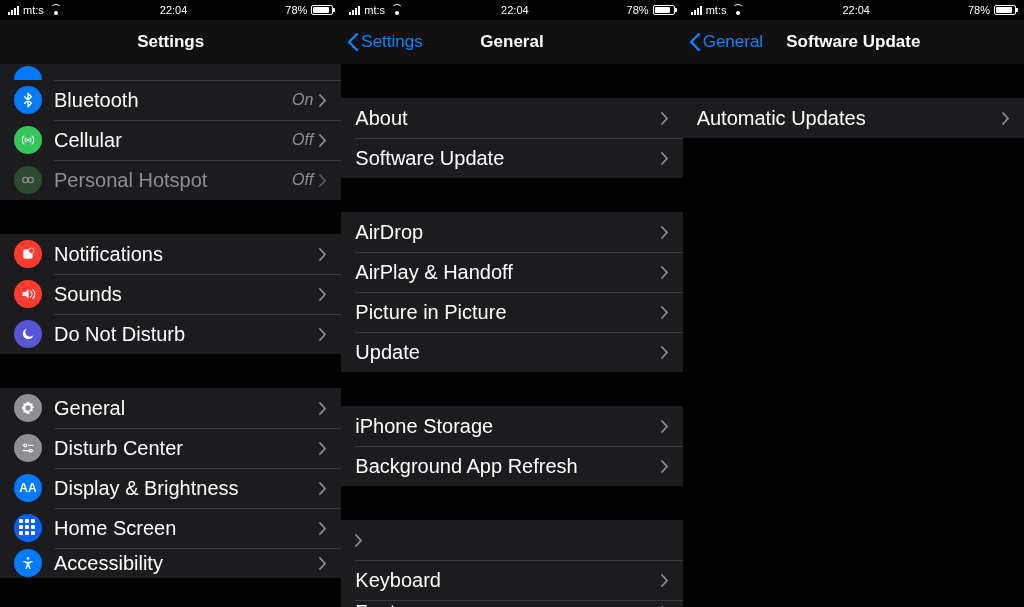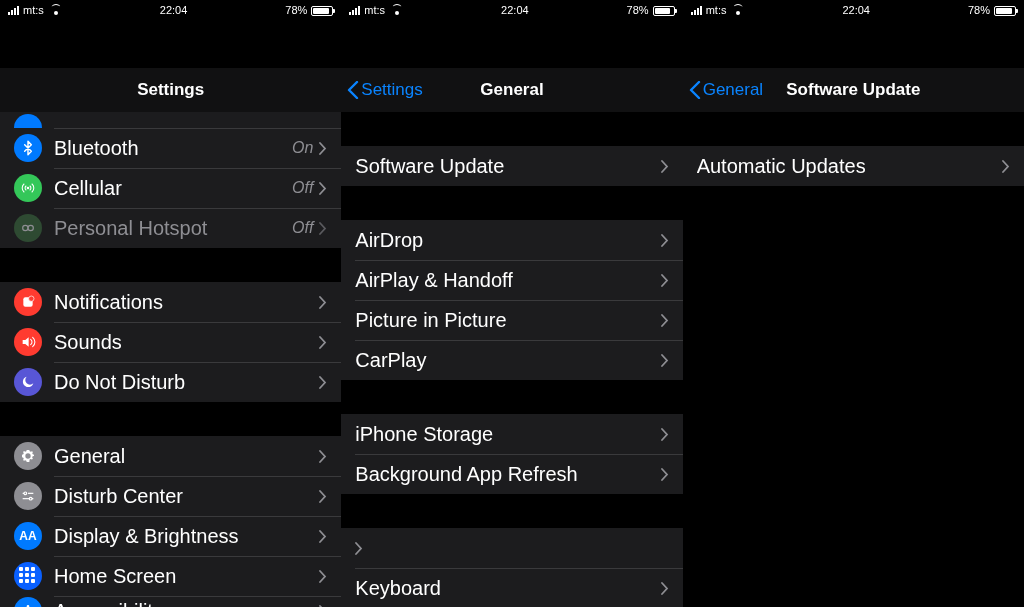--- a/index.html
+++ b/index.html
@@ -1,31 +1,31 @@
 <!DOCTYPE html>
 <html><head>
 <meta charset="utf-8">
 <style>
   * { margin: 0; padding: 0; box-sizing: border-box; }
   html, body { width: 1024px; height: 607px; overflow: hidden; background: #000; font-family: -apple-system, BlinkMacSystemFont, "Segoe UI", sans-serif; color: #fff; }
   .container { display: flex; width: 1024px; height: 607px; }
   .pane { width: 341.33px; height: 607px; background: #000; position: relative; overflow: hidden; }
   .status-bar { height: 20px; display: flex; align-items: center; justify-content: space-between; padding: 0 8px; font-size: 11px; font-weight: 500; color: #fff; }
   .status-left { display: flex; align-items: center; gap: 4px; }
-  .status-right { display: flex; align-items: flex-end; gap: 4px; }
+  .status-right { display: flex; align-items: center; gap: 4px; }
   .signal-bars { display: inline-flex; align-items: flex-end; gap: 1px; }
   .sbar { width: 2px; background: #fff; }
   .sb1{height:3px}.sb2{height:5px}.sb3{height:7px}.sb4{height:9px}
   .wifi-icon { width: 12px; height: 10px; position: relative; margin-left:2px; }
   .wifi-icon::before { content:""; position:absolute; bottom:0; left:4px; width:4px; height:4px; border-radius:50%; background:#fff; }
   .wifi-icon::after { content:""; position:absolute; bottom:-2px; left:0; width:12px; height:12px; border:1.5px solid #fff; border-radius:50%; clip-path: polygon(0 0, 100% 0, 50% 55%); border-bottom:none; border-left:none; border-right:none; }
   .battery { width: 22px; height: 10px; border:1px solid #fff; border-radius:2px; position:relative; display:inline-block; }
   .battery::after { content:""; position:absolute; right:-3px; top:2px; width:2px; height:4px; background:#fff; border-radius:0 1px 1px 0;}
   .battery-fill { position:absolute; left:1px; top:1px; bottom:1px; width:78%; background:#fff; border-radius:1px;}
-  .nav-bar { height: 44px; display: flex; align-items: center; justify-content: center; position: relative; background: rgba(28,28,30,0.6); margin-top: 48px; }
+  .nav-bar { height: 44px; display: flex; align-items: center; justify-content: center; position: relative; background: rgba(28,28,30,0.6); }
   .nav-title { font-size: 17px; font-weight: 600; color:#fff; }
   .nav-back { position:absolute; left:6px; display:flex; align-items:center; color:#0a84ff; font-size:17px; cursor:pointer; }
   .chev-left { width: 12px; height: 18px; margin-right:2px; }
   .chev-left svg { display:block; }
   .group { margin-top: 34px; }
   .group.first { margin-top: 0; }
   .row { height: 40px; display:flex; align-items:center; padding: 0 14px 0 14px; background: #1c1c1e; position:relative; cursor:pointer; }
   .row + .row::before { content:""; position:absolute; top:0; left:54px; right:0; height:0.5px; background:#3a3a3c; }
   .row.noicon + .row.noicon::before { left: 14px; }
   .row .icon { width:28px; height:28px; border-radius:14px; display:flex; align-items:center; justify-content:center; flex-shrink:0; margin-right:12px; }
@@ -302,20 +302,28 @@
               <path d="M10 1L2 9l8 8" stroke="#0a84ff" stroke-width="2.4" stroke-linecap="round" stroke-linejoin="round"></path>
             </svg>
           </span>
         <span>Settings</span>
       </div>
       <div class="nav-title">General</div>
     </div>
     <div class="content-scroll">
       <div class="group" style="margin-top:34px">
         <div class="row noicon">
+          <div class="label">About</div>
+          <span class="chev">
+              <svg viewBox="0 0 8 13" fill="none">
+                <path d="M1 1l5 5.5L1 12" stroke="#8e8e93" stroke-width="1.8" stroke-linecap="round"></path>
+              </svg>
+            </span>
+        </div>
+        <div class="row noicon">
           <div class="label">Software Update</div>
           <span class="chev">
               <svg viewBox="0 0 8 13" fill="none">
                 <path d="M1 1l5 5.5L1 12" stroke="#8e8e93" stroke-width="1.8" stroke-linecap="round"></path>
               </svg>
             </span>
         </div>
       </div>
       <div class="group">
         <div class="row noicon">
@@ -336,21 +344,21 @@
         </div>
         <div class="row noicon">
           <div class="label">Picture in Picture</div>
           <span class="chev">
               <svg viewBox="0 0 8 13" fill="none">
                 <path d="M1 1l5 5.5L1 12" stroke="#8e8e93" stroke-width="1.8" stroke-linecap="round"></path>
               </svg>
             </span>
         </div>
         <div class="row noicon">
-          <div class="label">CarPlay</div>
+          <div class="label">Update</div>
           <span class="chev">
               <svg viewBox="0 0 8 13" fill="none">
                 <path d="M1 1l5 5.5L1 12" stroke="#8e8e93" stroke-width="1.8" stroke-linecap="round"></path>
               </svg>
             </span>
         </div>
       </div>
       <div class="group">
         <div class="row noicon">
           <div class="label">iPhone Storage</div>

